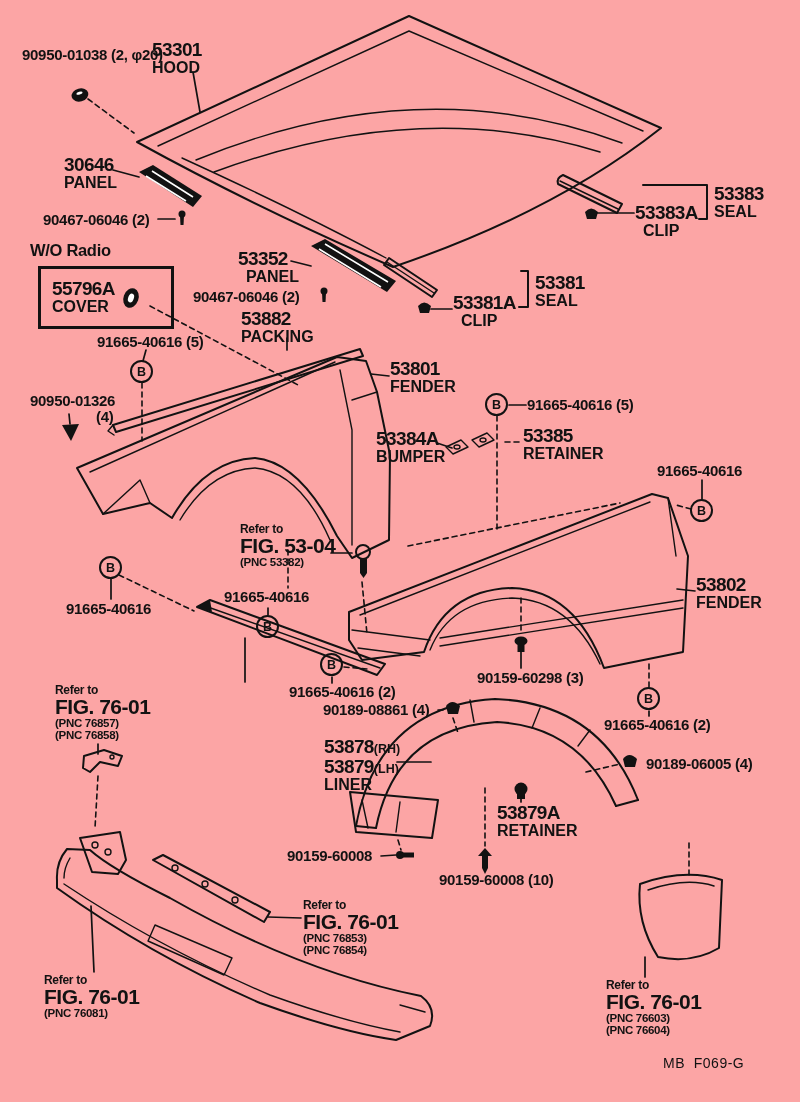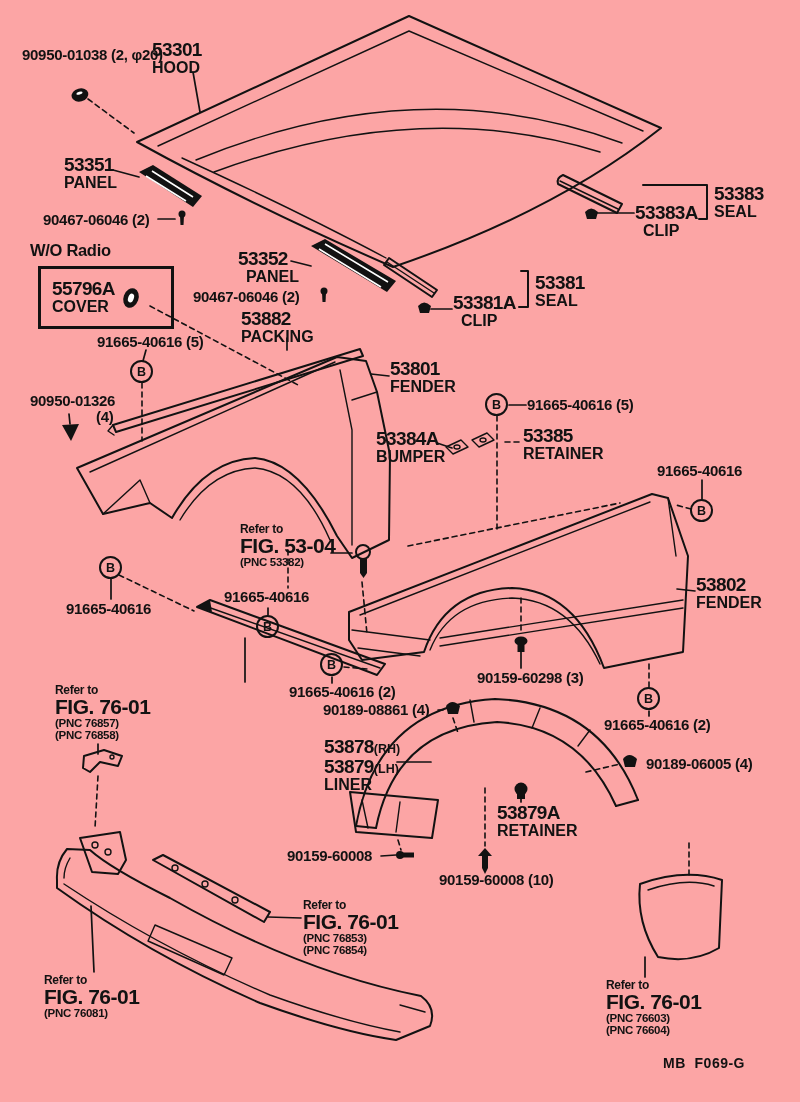--- a/index.html
+++ b/index.html
@@ -19,21 +19,21 @@
   .nm{display:block;font-size:16px;letter-spacing:0}
   .ind{padding-left:8px}
   .side{font-size:12.5px;letter-spacing:0}
   .qty{display:block;font-size:15px;padding-left:66px}
   .ref .r1{display:block;font-size:12px}
   .ref .r2{display:block;font-size:21px;letter-spacing:-.5px}
   .ref .pnc{display:block;font-size:11.5px;line-height:1.0;letter-spacing:-.3px}
   .cb{position:absolute;width:19px;height:19px;border:2.5px solid #121212;border-radius:50%;
       display:flex;align-items:center;justify-content:center;font-size:12.5px;font-weight:700}
   .radio-box{position:absolute;left:38px;top:266px;width:130px;height:57px;border:3px solid #121212}
-  .figcode{position:absolute;left:663px;top:1055px;font-size:14px;font-weight:700;white-space:pre;letter-spacing:.5px}
+  .figcode{position:absolute;left:663px;top:1055px;font-size:14px;font-weight:400;white-space:pre;letter-spacing:.5px}
 </style>
 </head>
 <body>
 
 <div class="stage">
 
   <svg class="art" width="800" height="1102" viewBox="0 0 800 1102">
 
     <g>
       <path class="s2" d="M137,142 L409,16 L661,128 Q555,212 393,267 Q255,207 137,142 Z"></path>
@@ -203,21 +203,21 @@
   <div class="lbl" style="left:22px;top:47px">
     <span class="code">90950-01038 (2, φ20)</span>
   </div>
 
   <div class="lbl" style="left:152px;top:40px">
     <span class="big">53301</span>
     <span class="nm">HOOD</span>
   </div>
 
   <div class="lbl" style="left:64px;top:155px">
-    <span class="big">53351</span>
+    <span class="big">30646</span>
     <span class="nm">PANEL</span>
   </div>
 
   <div class="lbl" style="left:43px;top:212px">
     <span class="code">90467-06046 (2)</span>
   </div>
 
   <div class="lbl" style="left:30px;top:242px;font-size:16.5px">
     <span>W/O Radio</span>
   </div>

